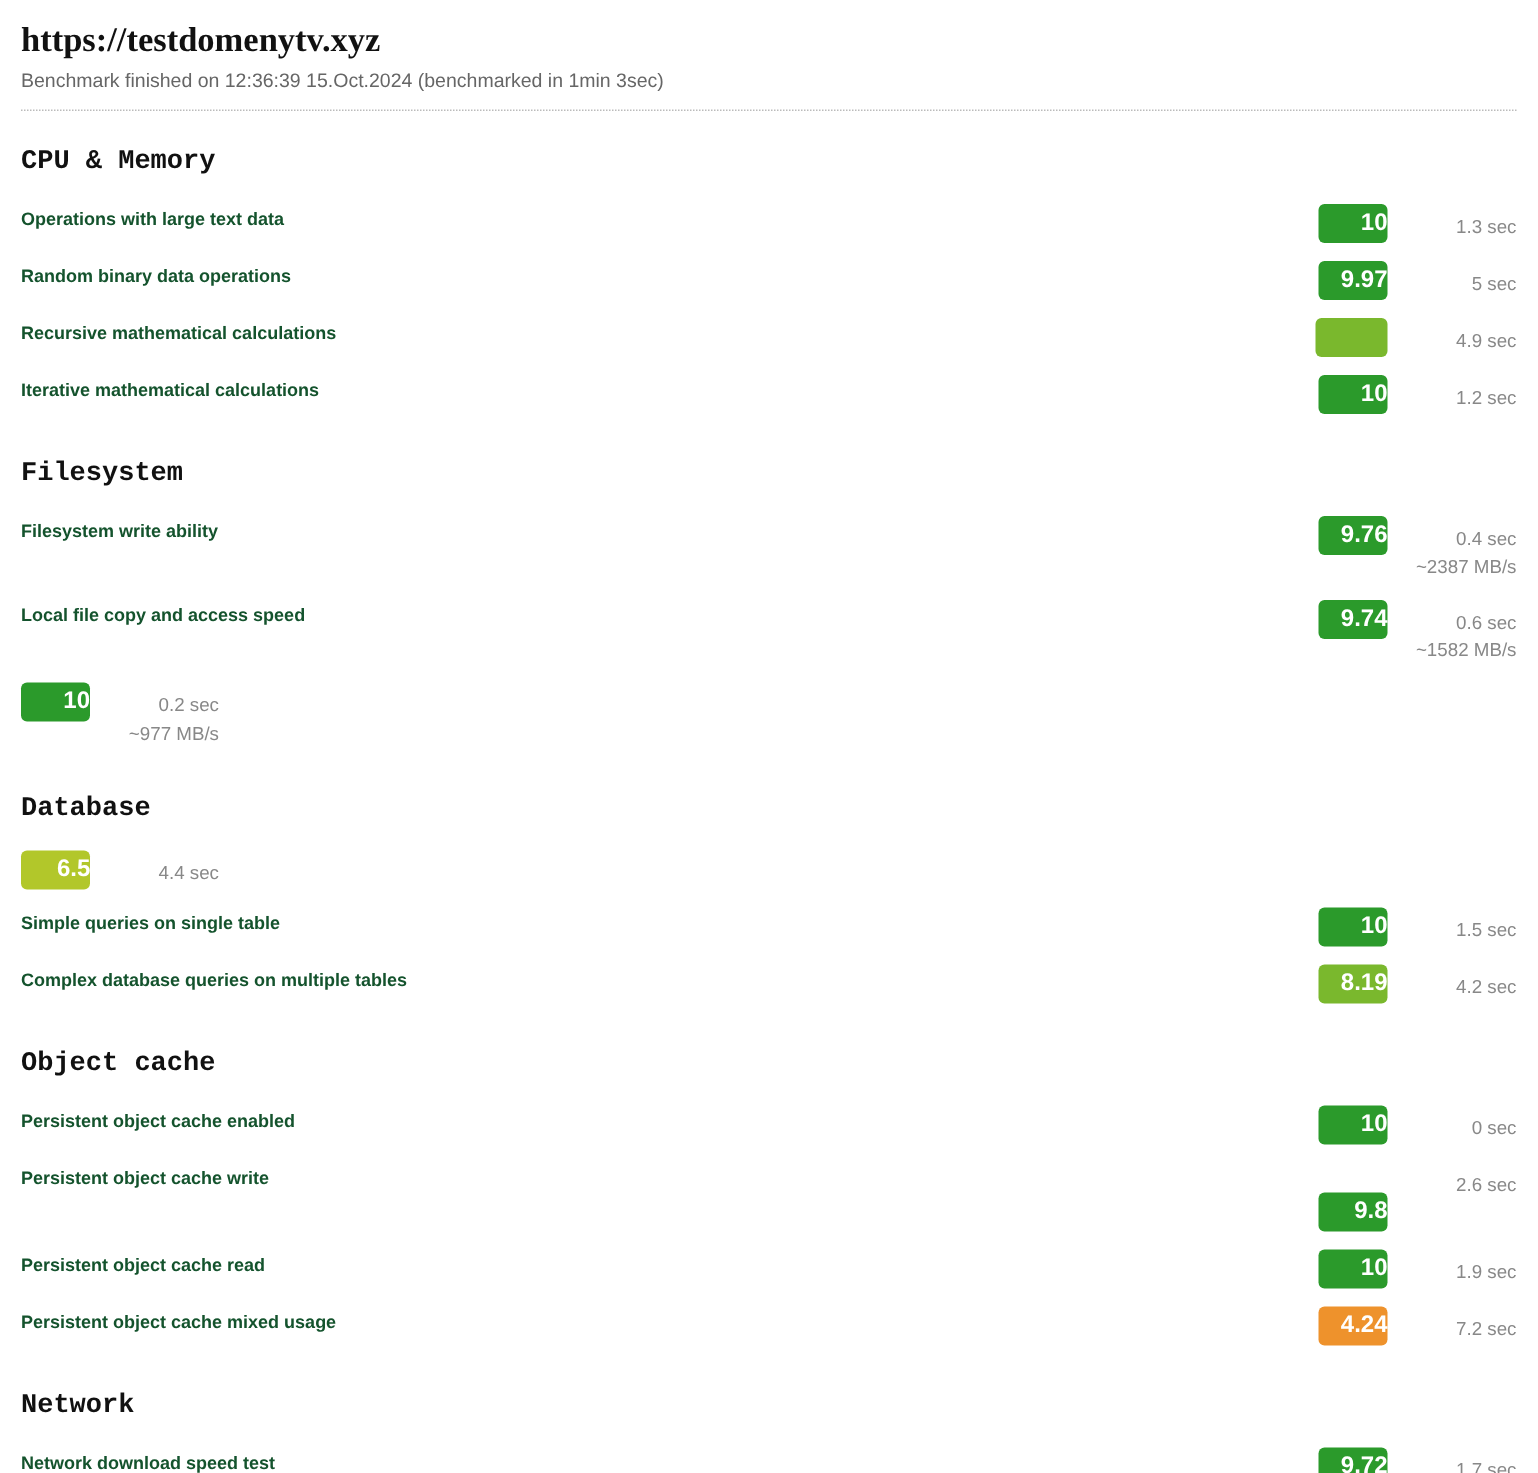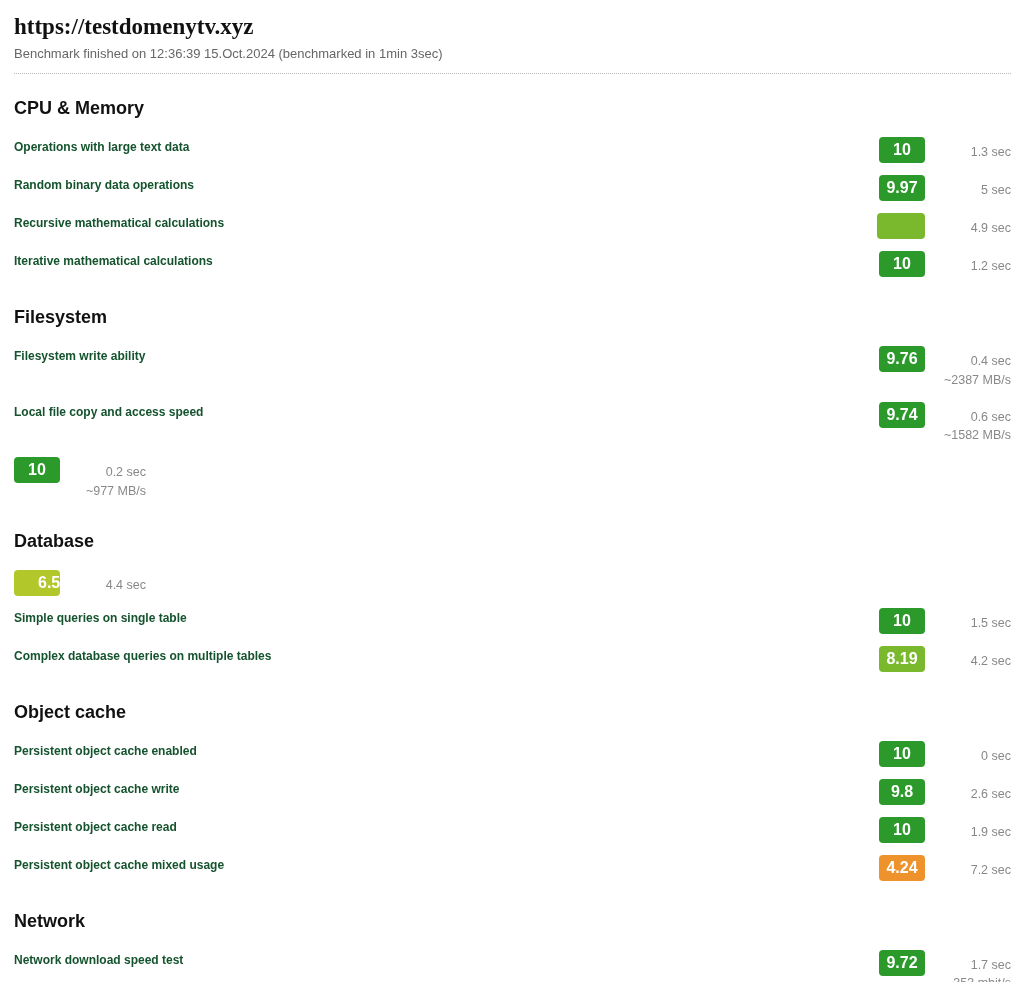--- a/index.html
+++ b/index.html
@@ -20,21 +20,21 @@
     font-size: 13px;
     color: #666;
     margin-bottom: 12px;
   }
   hr.dotted {
     border: none;
     border-top: 1px dotted #bbb;
     margin: 0;
   }
   h3.section {
-    font-family: Liberation Sans, sans-serif;
+    font-family: Liberation Mono, monospace;
     font-weight: 700;
     font-size: 18px;
     color: #111;
     margin-top: 24px;
     margin-bottom: 12px;
   }
   .row {
     display: flex;
     align-items: flex-start;
     padding: 6px 0;
@@ -42,21 +42,21 @@
   }
   .label {
     flex: 1;
     font-size: 12px;
     color: #14532d;
     padding-top: 3px;
     font-weight: bold;
   }
   .badge {
     width: 46px;
-    text-align: center;
+    text-align: right;
     font-size: 16px;
     font-weight: 700;
     color: #fff;
     border-radius: 4px;
     padding: 4px 0;
   }
   .meta {
     width: 86px;
     text-align: right;
     font-size: 12.5px;
@@ -150,21 +150,21 @@
     <h3 class="section">Object cache</h3>
     <div class="row">
       <div class="label">Persistent object cache enabled</div>
       <div class="badge" style="background-color: rgb(43, 154, 43);">10</div>
       <div class="meta">
         <div>0 sec</div>
       </div>
     </div>
     <div class="row">
       <div class="label">Persistent object cache write</div>
-      <div class="badge" style="background-color: rgb(43, 154, 43);">9.8</div>
+      <div class="badge" style="background-color: rgb(43, 154, 43); margin-top: 20px;">9.8</div>
       <div class="meta">
         <div>2.6 sec</div>
       </div>
     </div>
     <div class="row">
       <div class="label">Persistent object cache read</div>
       <div class="badge" style="background-color: rgb(43, 154, 43);">10</div>
       <div class="meta">
         <div>1.9 sec</div>
       </div>

